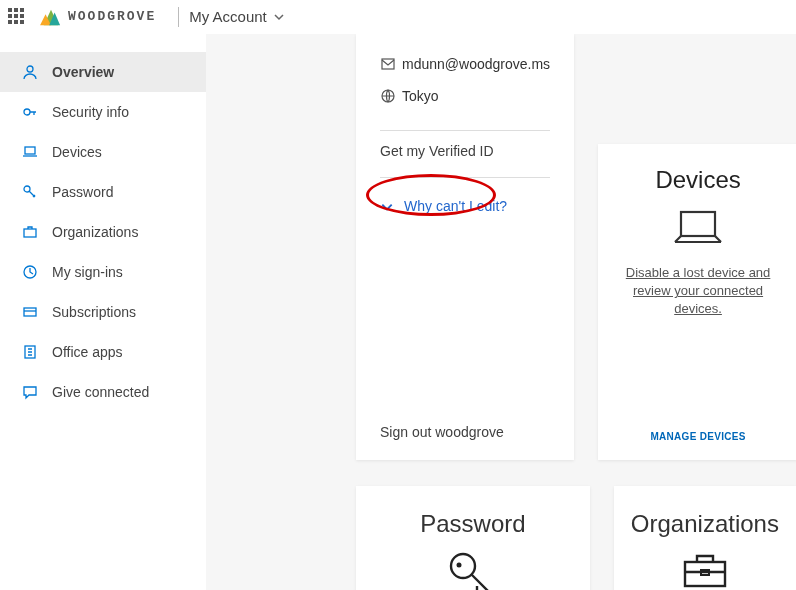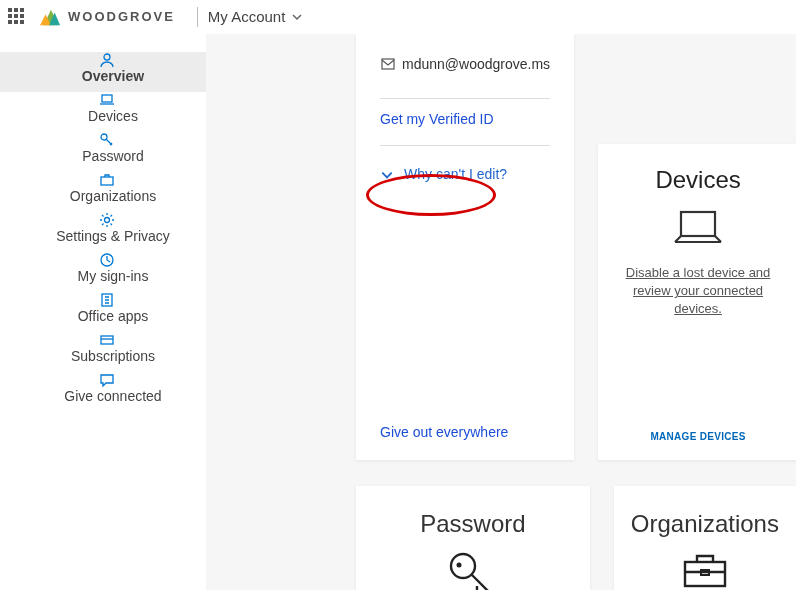--- a/index.html
+++ b/index.html
@@ -5,44 +5,44 @@
   * { box-sizing: border-box; margin: 0; padding: 0; }
   html, body { width: 796px; height: 590px; font-family: "Segoe UI", Arial, sans-serif; background: #fff; color: #333; overflow: hidden; }
   a { text-decoration: none; }
 
   
   .topbar { display: flex; align-items: center; height: 34px; padding: 0 8px; border-bottom: 1px solid #fff; }
   .waffle { width: 18px; height: 18px; display: grid; grid-template-columns: repeat(3, 4px); grid-template-rows: repeat(3, 4px); gap: 2px; margin-right: 14px; cursor: pointer; }
   .waffle span { background: #555; }
   .brand { display: flex; align-items: center; margin-right: 12px; }
   .brand svg { margin-right: 6px; }
-  .brand-text { font-size: 13px; letter-spacing: 2px; color: #555; font-weight: 600; }
+  .brand-text { font-size: 13px; letter-spacing: 2px; color: #555; font-weight: 600; font-family: Liberation Mono, monospace; }
   .divider { width: 1px; height: 20px; background: #bbb; margin: 0 10px; }
   .header-title { font-size: 15px; color: #444; display: flex; align-items: center; cursor: pointer; justify-content: flex-end; }
   .header-title .chev { margin-left: 6px; }
 
   
   .shell { display: flex; height: calc(590px - 34px); }
   .sidebar { width: 206px; flex-shrink: 0; padding-top: 18px; }
-  .side-item { display: flex; align-items: center; height: 40px; padding-left: 20px; font-size: 14px; color: #444; cursor: pointer; flex-direction: column; }
+  .side-item { display: flex; align-items: center; height: 40px; padding-left: 20px; font-size: 14px; color: #444; cursor: pointer; }
   .side-item.active { background: #ececec; font-weight: 600; }
   .side-item .icon { width: 20px; display: flex; justify-content: center; margin-right: 12px; color: #0078d4; }
   .side-item .icon svg { stroke: #0078d4; }
 
   .main { flex: 1; background: #f6f6f6; padding: 0 0 0 0; position: relative; overflow: hidden; }
 
   .cards-row1 { display: flex; gap: 24px; padding-left: 150px; }
   .cards-row2 { display: flex; gap: 24px; padding-left: 150px; margin-top: 26px; }
 
   .card { background: #fff; box-shadow: 0 1px 3px rgba(0,0,0,.08); }
   .profile-card { width: 256px; min-height: 398px; padding: 14px 24px 20px; display:flex; flex-direction:column; }
   .info-line { display: flex; align-items: center; font-size: 14px; color: #333; margin: 8px 0; }
   .info-line .icon { width: 22px; display:flex; color:#555; }
   .hr { border-top: 1px solid #ddd; margin: 18px 0 12px; }
-  .link { color: #1d4ed8; font-size: 14px; cursor: pointer; }
+  .link { color: #404040; font-size: 14px; cursor: pointer; }
   .link.bold { font-weight: 600; font-size: 10px; letter-spacing: .3px; color:#0067b8; }
   .expand-line { display:flex; align-items:flex-end; color:#2266cc; font-size:14px; cursor:pointer; margin-top:8px; }
   .expand-line .chev { margin-right: 10px; }
   .flex-spacer{ flex:1; }
 
   .devices-card { width: 200px; min-height: 316px; padding: 22px 14px 18px; text-align: center; position: relative; display:flex; flex-direction:column; align-items:center; }
   .devices-card h2 { font-size: 24px; font-weight: 400; color: #222; }
   .dev-desc { font-size: 13px; color:#555; margin-top: 16px; line-height:1.4;text-decoration:underline; }
 
   .card-b { width: 256px; padding: 24px 18px; text-align:center; }
@@ -96,20 +96,29 @@
         <svg width="16" height="16" viewBox="0 0 16 16" fill="none" stroke="#0078d4" stroke-width="1.3">
             <circle cx="8" cy="5" r="3"></circle>
             <path d="M2 15c0-3 3-5 6-5s6 2 6 5"></path>
           </svg>
       </span>
       <span>Overview</span>
     </div>
     <div class="side-item">
       <span class="icon">
         <svg width="16" height="16" viewBox="0 0 16 16" fill="none" stroke="#0078d4" stroke-width="1.3">
+            <circle cx="5" cy="8" r="3"></circle>
+            <path d="M8 8h6M12 8v3"></path>
+          </svg>
+      </span>
+      <span>Security info</span>
+    </div>
+    <div class="side-item">
+      <span class="icon">
+        <svg width="16" height="16" viewBox="0 0 16 16" fill="none" stroke="#0078d4" stroke-width="1.3">
             <rect x="3" y="3" width="10" height="7"></rect>
             <path d="M1 12h14"></path>
           </svg>
       </span>
       <span>Devices</span>
     </div>
     <div class="side-item">
       <span class="icon">
         <svg width="16" height="16" viewBox="0 0 16 16" fill="none" stroke="#0078d4" stroke-width="1.3">
             <circle cx="5" cy="5" r="3"></circle>
@@ -123,52 +132,43 @@
         <svg width="16" height="16" viewBox="0 0 16 16" fill="none" stroke="#0078d4" stroke-width="1.3">
             <rect x="2" y="5" width="12" height="8"></rect>
             <path d="M6 5V3h4v2"></path>
           </svg>
       </span>
       <span>Organizations</span>
     </div>
     <div class="side-item">
       <span class="icon">
         <svg width="16" height="16" viewBox="0 0 16 16" fill="none" stroke="#0078d4" stroke-width="1.3">
-            <circle cx="8" cy="8" r="2.5"></circle>
-            <path d="M8 1v2M8 13v2M1 8h2M13 8h2M3 3l1.5 1.5M11.5 11.5L13 13M13 3l-1.5 1.5M4.5 11.5L3 13"></path>
-          </svg>
-      </span>
-      <span>Settings &amp; Privacy</span>
-    </div>
-    <div class="side-item">
-      <span class="icon">
-        <svg width="16" height="16" viewBox="0 0 16 16" fill="none" stroke="#0078d4" stroke-width="1.3">
             <circle cx="8" cy="8" r="6"></circle>
             <path d="M8 4v4l3 2"></path>
           </svg>
       </span>
       <span>My sign-ins</span>
     </div>
     <div class="side-item">
       <span class="icon">
         <svg width="16" height="16" viewBox="0 0 16 16" fill="none" stroke="#0078d4" stroke-width="1.3">
+            <rect x="2" y="4" width="12" height="8"></rect>
+            <path d="M2 7h12"></path>
+          </svg>
+      </span>
+      <span>Subscriptions</span>
+    </div>
+    <div class="side-item">
+      <span class="icon">
+        <svg width="16" height="16" viewBox="0 0 16 16" fill="none" stroke="#0078d4" stroke-width="1.3">
             <rect x="3" y="2" width="10" height="12"></rect>
             <path d="M6 5h4M6 8h4M6 11h4"></path>
           </svg>
       </span>
       <span>Office apps</span>
-    </div>
-    <div class="side-item">
-      <span class="icon">
-        <svg width="16" height="16" viewBox="0 0 16 16" fill="none" stroke="#0078d4" stroke-width="1.3">
-            <rect x="2" y="4" width="12" height="8"></rect>
-            <path d="M2 7h12"></path>
-          </svg>
-      </span>
-      <span>Subscriptions</span>
     </div>
     <div class="side-item">
       <span class="icon">
         <svg width="16" height="16" viewBox="0 0 16 16" fill="none" stroke="#0078d4" stroke-width="1.3">
             <path d="M2 3h12v8H7l-3 3v-3H2z"></path>
           </svg>
       </span>
       <span>Give connected</span>
     </div>
   </div>
@@ -180,34 +180,43 @@
       <div class="card profile-card">
         <div class="info-line">
           <span class="icon">
             <svg width="16" height="16" viewBox="0 0 16 16" fill="none" stroke="#555" stroke-width="1.2">
                 <rect x="2" y="3" width="12" height="10"></rect>
                 <path d="M2 4l6 5 6-5"></path>
               </svg>
           </span>
           <span>mdunn@woodgrove.ms</span>
         </div>
+        <div class="info-line">
+          <span class="icon">
+            <svg width="16" height="16" viewBox="0 0 16 16" fill="none" stroke="#555" stroke-width="1.2">
+                <circle cx="8" cy="8" r="6"></circle>
+                <path d="M2 8h12M8 2c2 2 2 10 0 12M8 2c-2 2-2 10 0 12"></path>
+              </svg>
+          </span>
+          <span>Tokyo</span>
+        </div>
 
         <div class="hr"></div>
         <a class="link">Get my Verified ID</a>
         <div class="hr"></div>
 
         <div class="expand-line">
           <svg class="chev" width="14" height="14" viewBox="0 0 12 12">
               <path d="M2 4 L6 8 L10 4" fill="none" stroke="#2266cc" stroke-width="1.6"></path>
             </svg>
           <span>Why can't I edit?</span>
         </div>
 
         <div class="flex-spacer"></div>
-        <a class="link">Give out everywhere</a>
+        <a class="link">Sign out woodgrove</a>
       </div>
 
       <div style="position:relative">
 
         <div class="card devices-card" style="margin-top:110px">
           <h2>Devices</h2>
           <svg width="54" height="40" viewBox="0 0 54 40" style="margin-top:14px">
             <rect x="10" y="4" width="34" height="24" fill="none" stroke="#333" stroke-width="2.2"></rect>
             <path d="M4 34h46" stroke="#333" stroke-width="2.2"></path>
             <path d="M10 28L4 34M44 28l6 6" stroke="#333" stroke-width="2.2" fill="none"></path>

